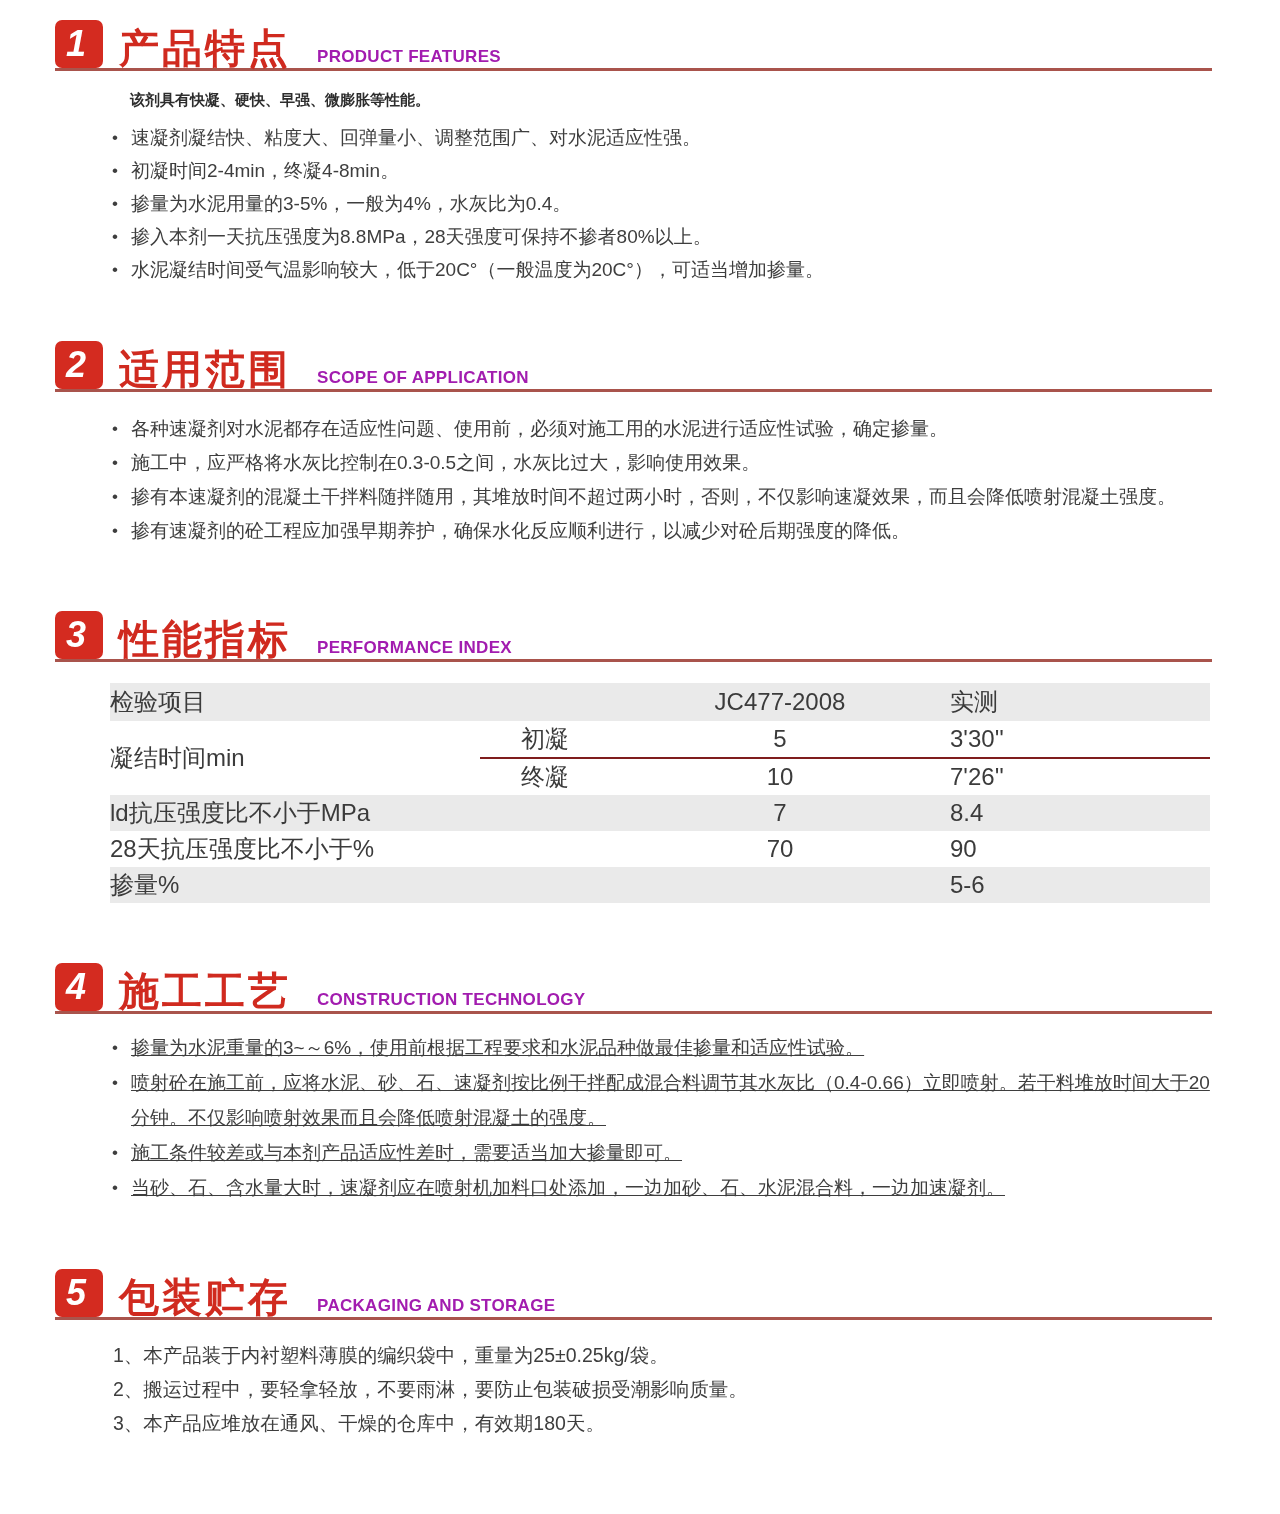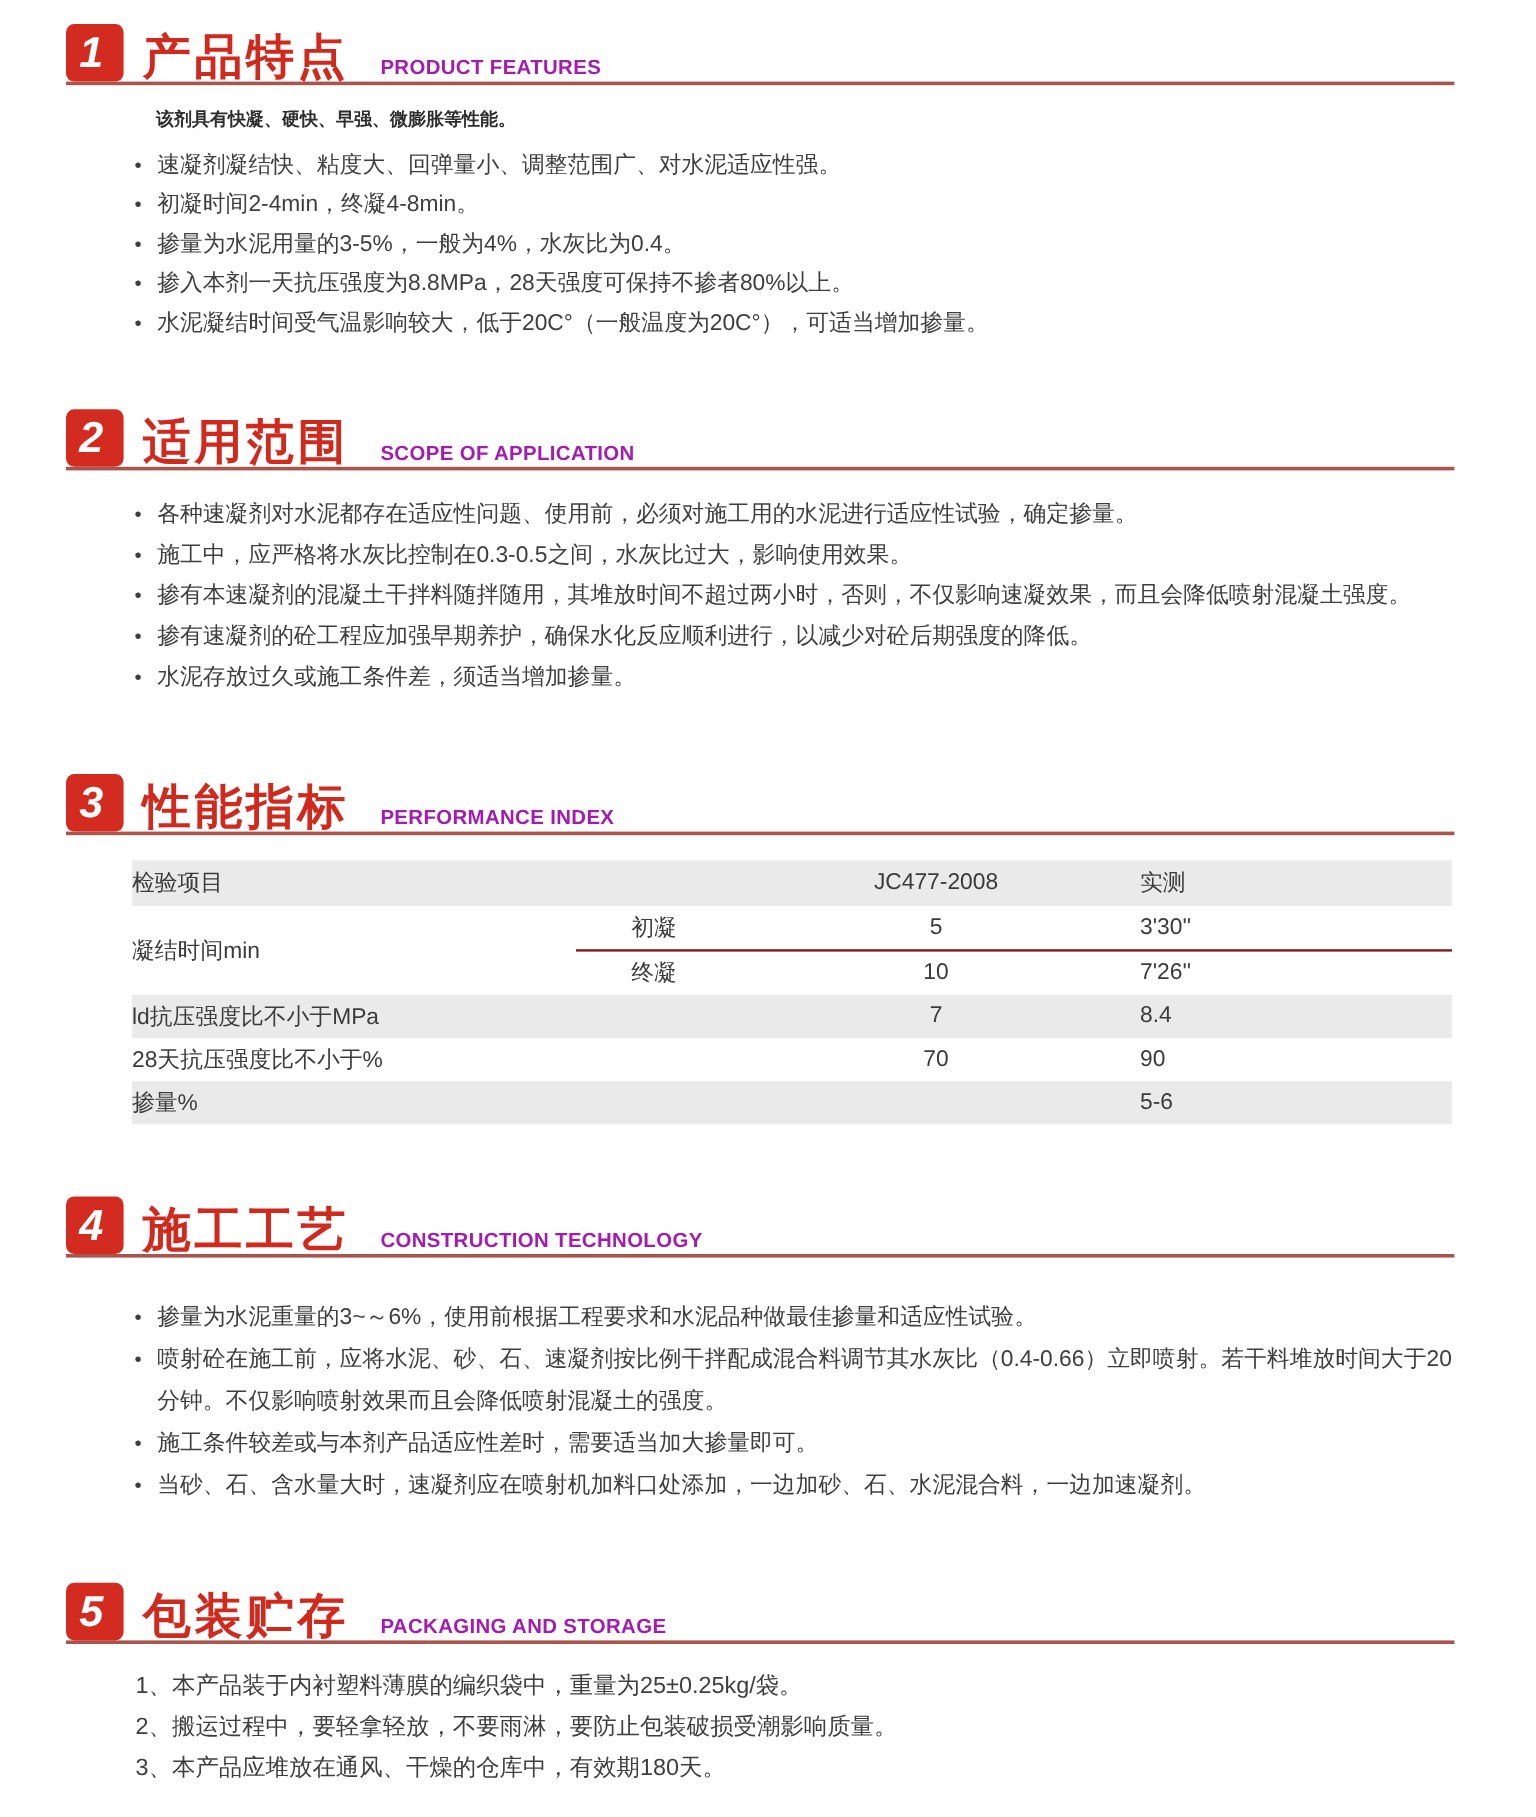--- a/index.html
+++ b/index.html
@@ -72,34 +72,34 @@
   }
   .bullet::before{
     content:"\2022";
     position:absolute;
     left:2px;
     font-size:17px;
   }
   #sec2 .bullets{margin-top:20px;}
   #sec2 .bullet{line-height:33px;margin-bottom:1px;}
   #sec4 .bullet{line-height:35px;}
-  #sec4 .bullets{margin-top:32px;}
+  #sec4 .bullets{margin-top:16px;text-decoration:underline;}
 
   #sec2{margin-top:55px;}
   #sec3{margin-top:64px;}
   #sec4{margin-top:60px;}
   #sec5{margin-top:64px;}
 
   
   .perf{
     margin:21px 0 0 55px;
     border-collapse:collapse;
     table-layout:fixed;
     width:1100px;
-    font-size:19px;
+    font-size:24px;
     color:#3b3b3b;
   }
   .perf td,.perf th{
     font-weight:400;
     height:36px;
     padding:0;
     vertical-align:middle;
   }
   .perf thead th{height:38px;}
   .gray{background:var(--gray);}
@@ -142,21 +142,20 @@
     <div class="sec-header">
       <div class="badge">2</div>
       <span class="zh">适用范围</span>
       <span class="en">SCOPE OF APPLICATION</span>
     </div>
     <div class="bullets">
       <div class="bullet">各种速凝剂对水泥都存在适应性问题、使用前，必须对施工用的水泥进行适应性试验，确定掺量。</div>
       <div class="bullet">施工中，应严格将水灰比控制在0.3-0.5之间，水灰比过大，影响使用效果。</div>
       <div class="bullet">掺有本速凝剂的混凝土干拌料随拌随用，其堆放时间不超过两小时，否则，不仅影响速凝效果，而且会降低喷射混凝土强度。</div>
       <div class="bullet">掺有速凝剂的砼工程应加强早期养护，确保水化反应顺利进行，以减少对砼后期强度的降低。</div>
-      <div class="bullet">水泥存放过久或施工条件差，须适当增加掺量。</div>
     </div>
   </section>
 
   <section id="sec3">
     <div class="sec-header">
       <div class="badge">3</div>
       <span class="zh">性能指标</span>
       <span class="en">PERFORMANCE INDEX</span>
     </div>
 

